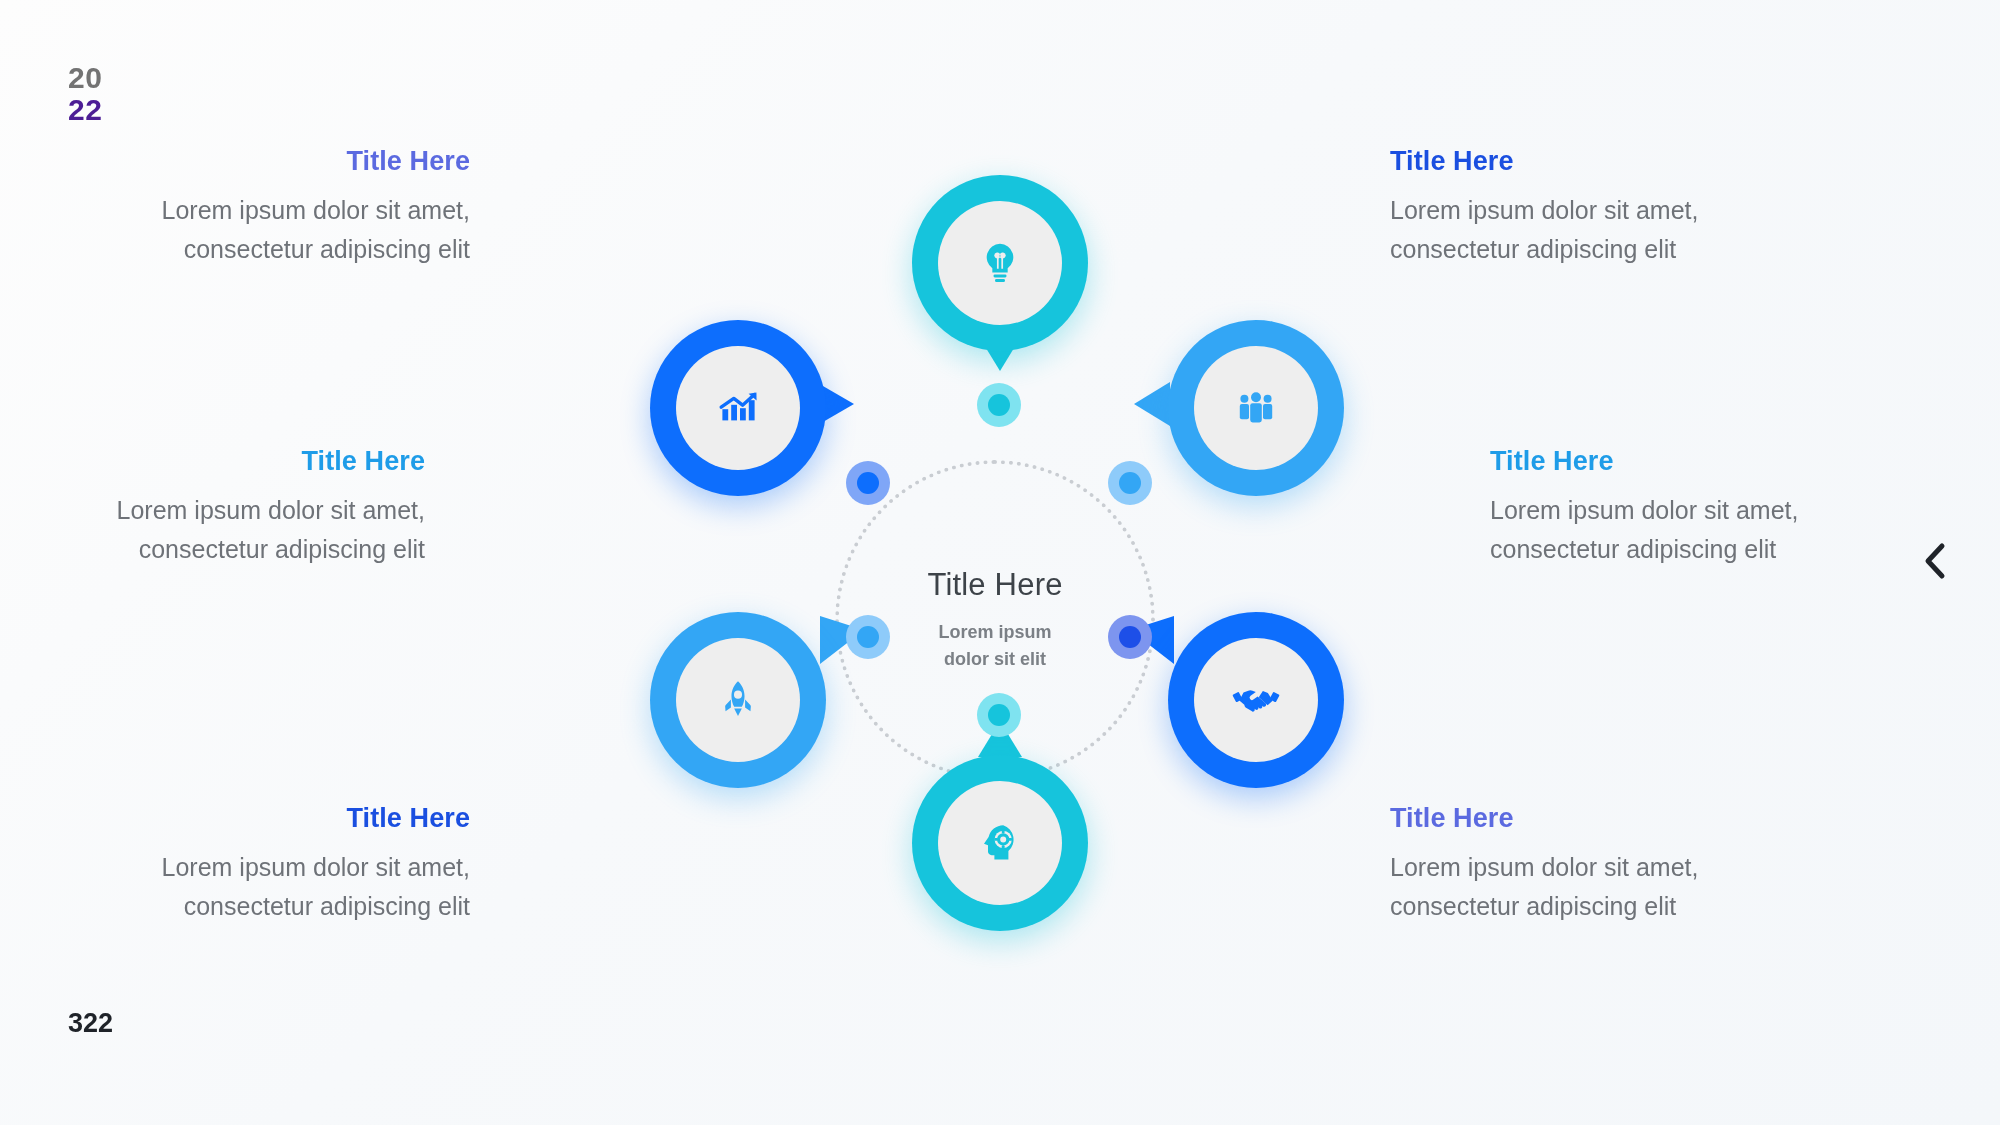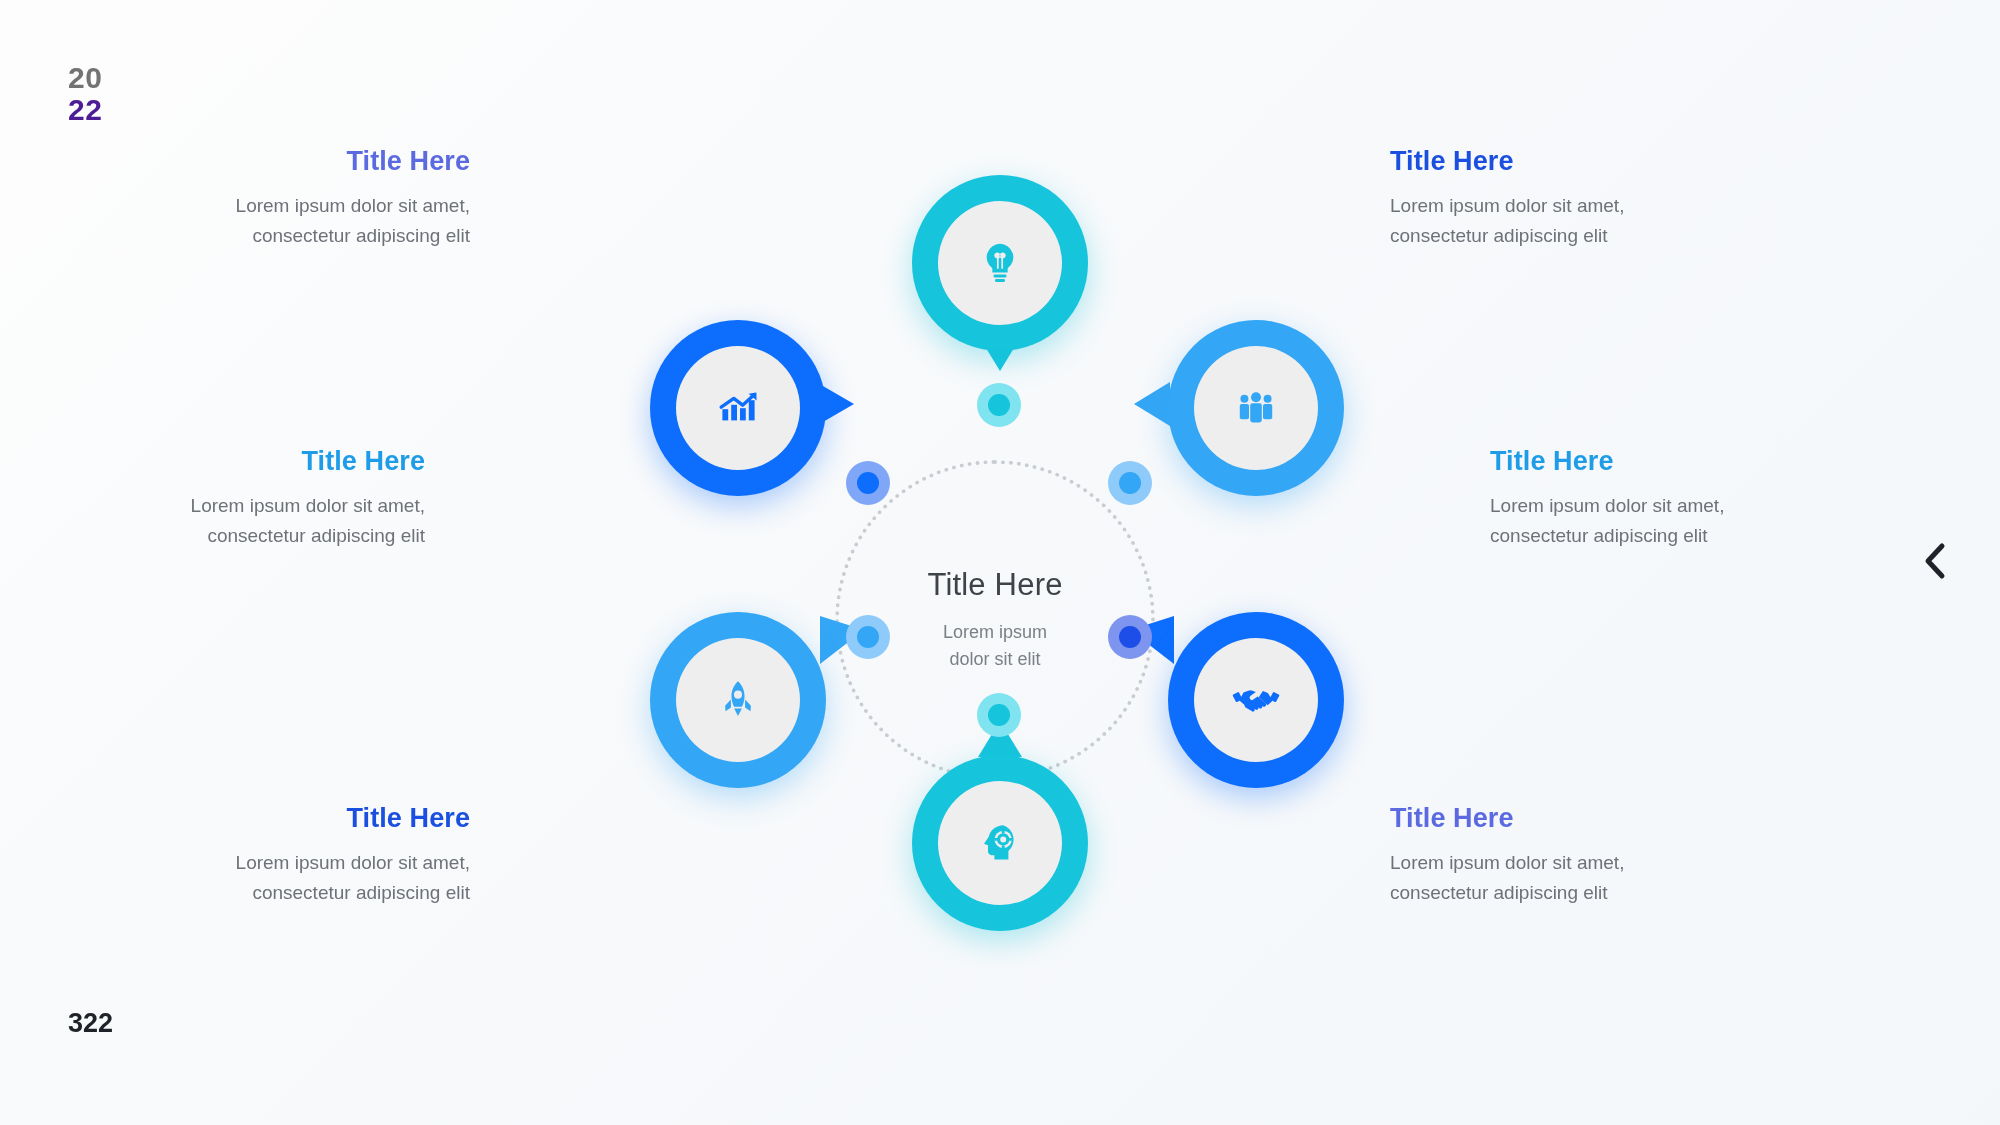--- a/index.html
+++ b/index.html
@@ -19,37 +19,37 @@
   .pagenum{position:absolute;left:68px;top:1008px;font-weight:bold;font-size:27px;color:#1f2329;}
 
   
   .nav-prev{position:absolute;right:42px;top:538px;width:46px;height:46px;
     display:flex;align-items:center;justify-content:center;cursor:pointer;}
   .nav-prev svg{display:block;}
 
   
   .tb{position:absolute;width:330px;}
   .tb .t{font-size:27px;font-weight:600;line-height:1.2;margin:0 0 14px 0;letter-spacing:.1px;}
-  .tb .d{font-size:19px;line-height:1.55;color:#6e7278;font-weight:400;margin:0;}
+  .tb .d{font-size:25px;line-height:1.55;color:#6e7278;font-weight:400;margin:0;}
   .tb.right-al{text-align:right;}
   .tb.left-al{text-align:left;}
 
   .tb-tl{left:140px;top:145px;}
   .tb-ml{left:95px;top:445px;}
   .tb-bl{left:140px;top:802px;}
   .tb-tr{left:1390px;top:145px;}
   .tb-mr{left:1490px;top:445px;}
   .tb-br{left:1390px;top:802px;}
 
   
   .hub{position:absolute;left:835px;top:460px;width:320px;height:320px;
        border-radius:50%;border:4px dotted #c9cdd2;
        display:flex;flex-direction:column;align-items:center;justify-content:center;box-sizing:border-box;}
   .hub .ht{font-size:31px;color:#3d4349;font-weight:400;margin:0 0 16px 0;letter-spacing:.2px;}
-  .hub .hd{font-size:18px;color:#7b8086;line-height:1.5;text-align:center;margin:0;}
+  .hub .hd{font-size:18px;color:#7b8086;line-height:1.5;text-align:center;margin:0;font-weight:bold;}
 
   
   .node{position:absolute;width:176px;height:176px;}
   .node .ring{position:absolute;inset:0;border-radius:50%;
      display:flex;align-items:center;justify-content:center;box-sizing:border-box;}
   .node .inner{width:124px;height:124px;border-radius:50%;background:#eeeeee;
      display:flex;align-items:center;justify-content:center;}
   .node .inner svg{display:block;}
   .tail{position:absolute;width:0;height:0;}
 

